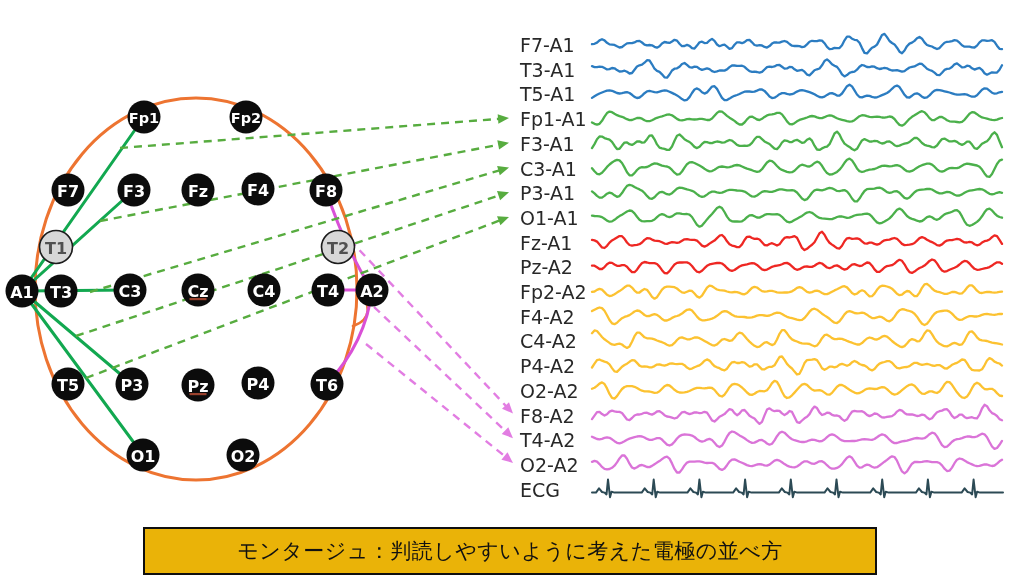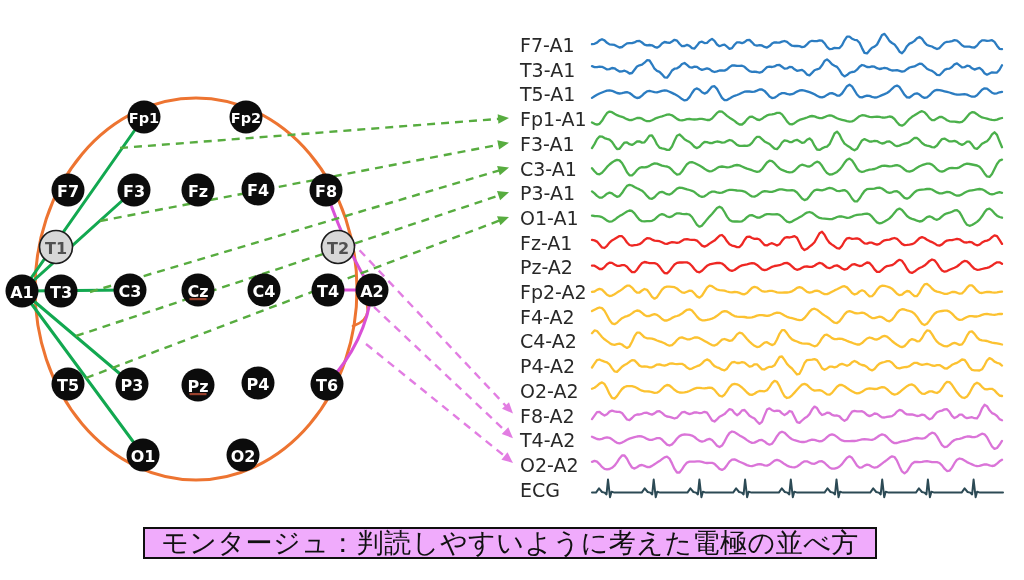--- a/index.html
+++ b/index.html
@@ -2,24 +2,24 @@
 <html><head>
 <meta charset="utf-8">
 <style>
   html,body{margin:0;padding:0;background:#ffffff;}
   body{width:1024px;height:580px;overflow:hidden;
        font-family:"DejaVu Sans","Liberation Sans",sans-serif;}
   .stage{position:relative;width:1024px;height:580px;background:#fff;}
   svg{position:absolute;left:0;top:0;
       font-family:"DejaVu Sans","Liberation Sans",sans-serif;}
   .caption-box{
-    position:absolute;left:143px;top:527px;width:734px;height:32px;
-    box-sizing:border-box;border:2.5px solid #0f0f0f;background:#f0abfc;
+    position:absolute;left:143px;top:527px;width:734px;height:48px;
+    box-sizing:border-box;border:2.5px solid #0f0f0f;background:#eab308;
     display:flex;align-items:center;justify-content:center;
-    font-size:27px;color:#111;white-space:nowrap;letter-spacing:.5px;
+    font-size:21px;color:#111;white-space:nowrap;letter-spacing:.5px;
     font-family:"DejaVu Sans","Liberation Sans",sans-serif;
   }
 </style>
 </head>
 <body>
 
 <div class="stage">
   <svg id="fig" width="1024" height="580" viewBox="0 0 1024 580">
       <ellipse cx="196" cy="289" rx="161" ry="191" fill="none" stroke="#ed7431" stroke-width="3"></ellipse>
       <path d="M 357 295 C 372 301 372 320 353 326" fill="none" stroke="#ed7431" stroke-width="2.6" stroke-linecap="round"></path>

